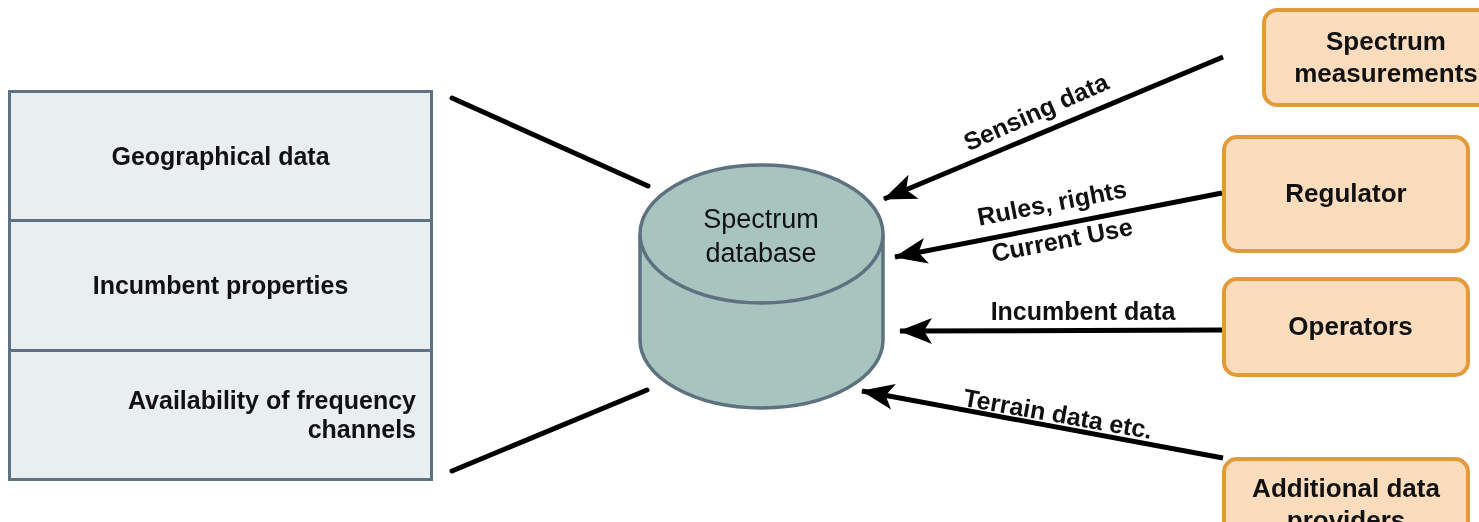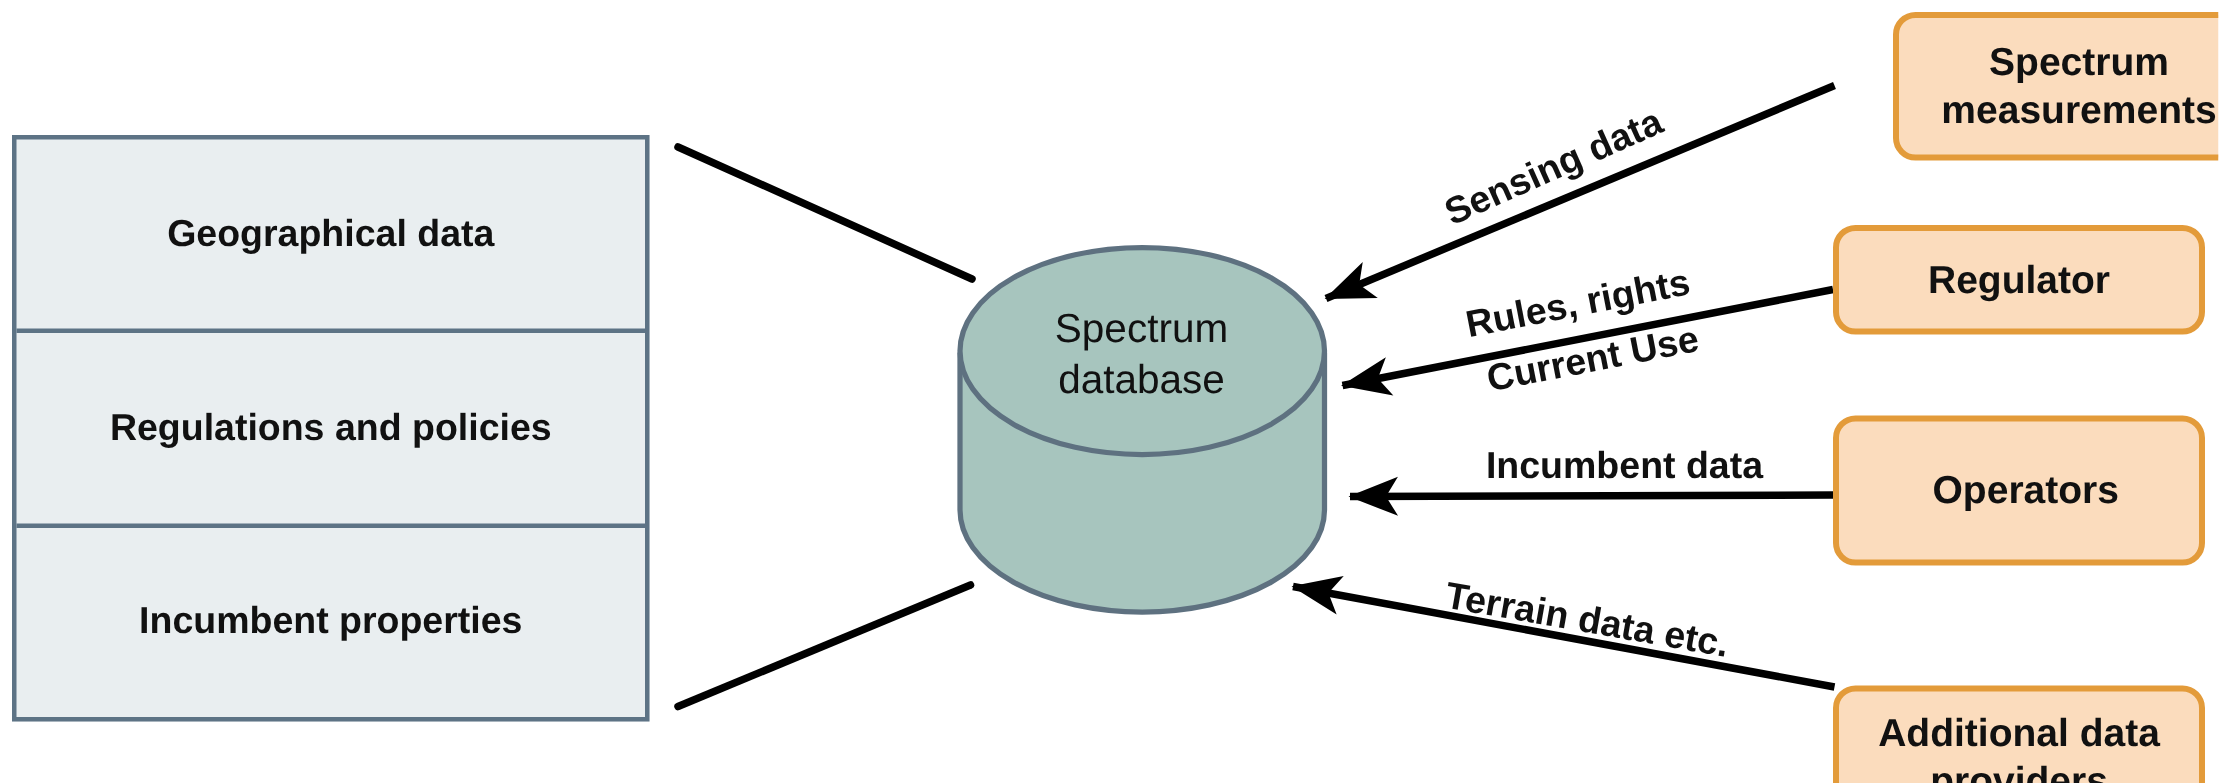--- a/index.html
+++ b/index.html
@@ -51,21 +51,21 @@
   .provider-box{
     position:absolute;left:1222px;width:248px;
     background:var(--box-fill);
     border:4px solid var(--box-border);
     border-radius:15px;
     display:flex;align-items:center;justify-content:center;text-align:center;
     font-weight:bold;font-size:26px;line-height:1.22;
     padding:4px 12px;
   }
   .pb-1{top:8px;height:99px;margin-left:40px;}
-  .pb-2{top:150px;height:73px;text-align:right;}
+  .pb-2{top:135px;height:118px;text-align:right;}
   .pb-3{top:277px;height:100px;padding-left:21px;}
   .pb-4{top:433px;height:95px;margin-top:24px;}
 
   
   .flow-label{
     position:absolute;
     font-weight:bold;font-size:25px;white-space:nowrap;
     transform:translate(-50%,-50%);
   }
   .fl-sensing{left:1036px;top:112px;transform:translate(-50%,-50%) rotate(-24deg);}
@@ -95,22 +95,22 @@
     <line x1="1223" y1="458" x2="862" y2="391" stroke="#000" stroke-width="5" marker-end="url(#ah)"></line>
 
     <g>
       <path d="M 640 235 L 640 340 A 121.5 68 0 0 0 883 340 L 883 235" fill="var(--cylinder-fill)" stroke="var(--cylinder-stroke)" stroke-width="3.5"></path>
       <ellipse cx="761.5" cy="234" rx="121.5" ry="69" fill="var(--cylinder-fill)" stroke="var(--cylinder-stroke)" stroke-width="3.5"></ellipse>
     </g>
   </svg>
 
   <div class="attr-table">
     <div class="attr-row">Geographical data</div>
-    <div class="attr-row">Regulations and policies</div>
     <div class="attr-row">Incumbent properties</div>
+    <div class="attr-row">Availability of frequency channels</div>
   </div>
 
   <div class="cyl-label">Spectrum database</div>
 
   <div class="provider-box pb-1">Spectrum measurements</div>
   <div class="provider-box pb-2">Regulator</div>
   <div class="provider-box pb-3">Operators</div>
   <div class="provider-box pb-4">Additional data providers</div>
 
   <div class="flow-label fl-sensing">Sensing data</div>

